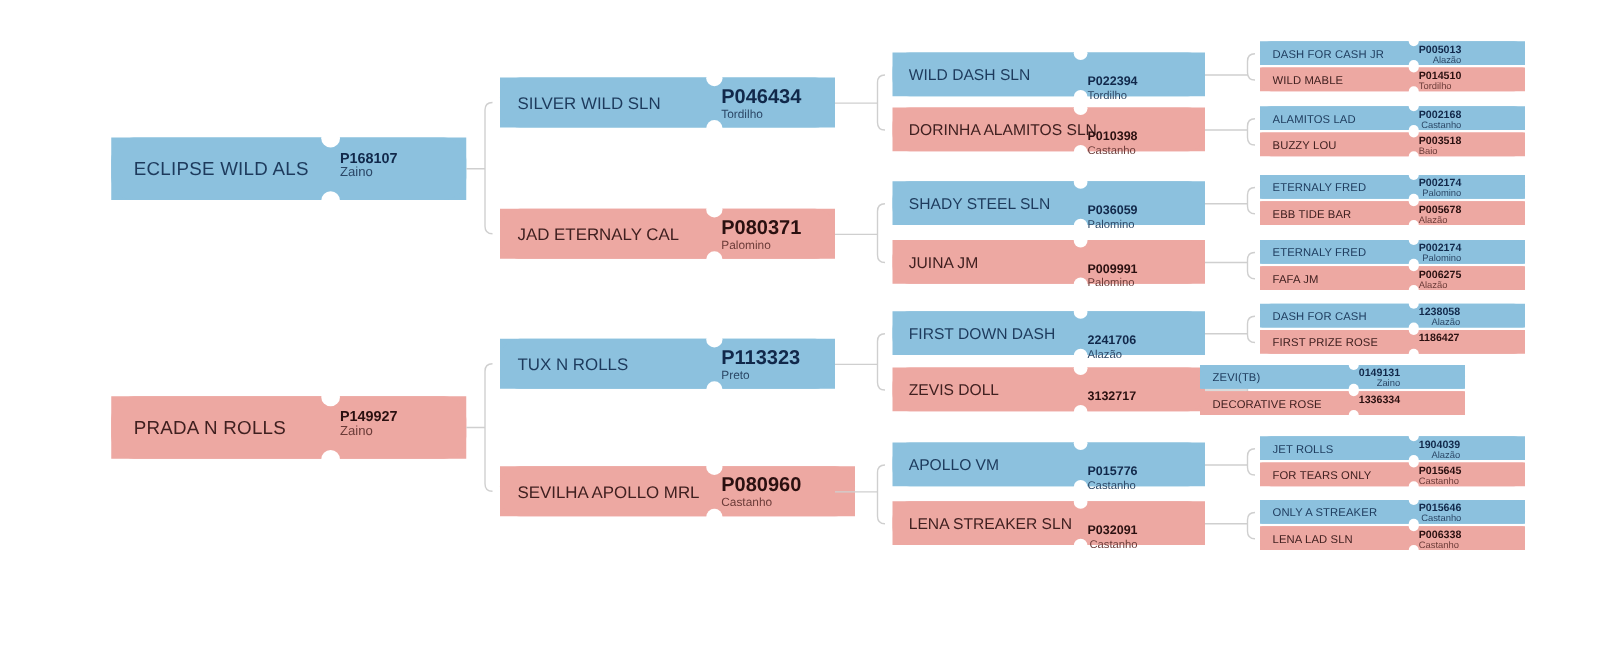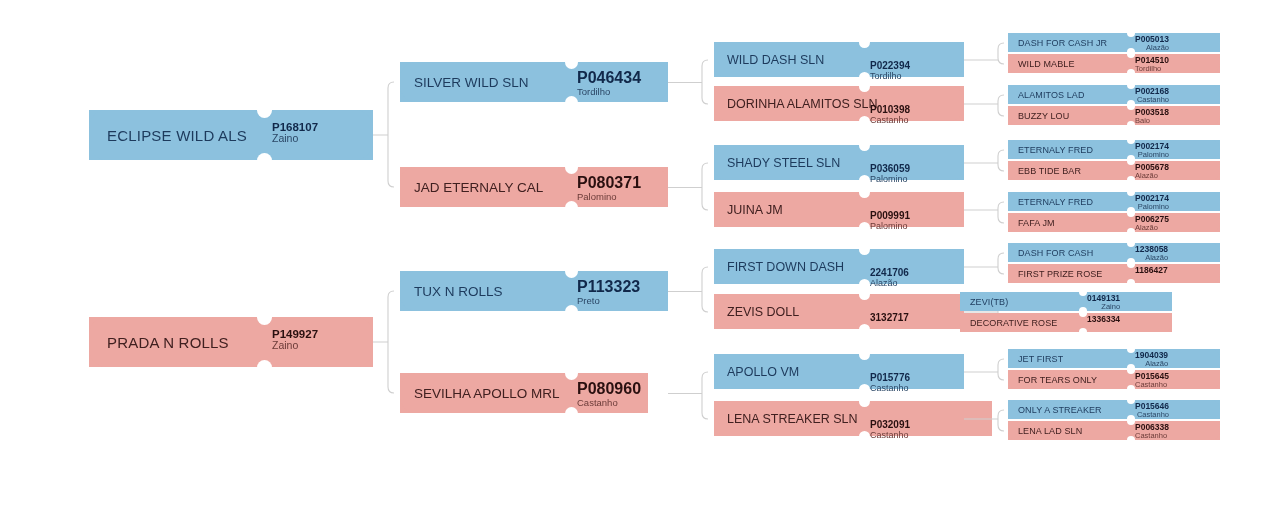--- a/index.html
+++ b/index.html
@@ -347,21 +347,21 @@
         </div>
       </div>
       <span class="notch t"></span>
       <span class="notch b"></span>
     </div>
     <div class="conn" style="left: 664px; top: 260.5px; width: 42px; height: 57px;">
       <svg width="42" height="57">
         <path d="M 4 30.5 L 38 30.5 M 38 12 Q 38 6 44 6 M 38 12 L 38 45 M 38 45 Q 38 51 44 51"></path>
       </svg>
     </div>
-    <div class="node g2 f" style="left: 400px; top: 373px; width: 248px; height: 40px; justify-content: flex-end;">
+    <div class="node g2 f" style="left: 400px; top: 373px; width: 284px; height: 40px; justify-content: flex-end;">
       <div class="body f">
         <span class="nm">SEVILHA APOLLO MRL</span>
         <div class="reg">
           <span class="rid">P080960</span>
           <span class="rcoat">Castanho</span>
         </div>
       </div>
       <span class="notch t"></span>
       <span class="notch b"></span>
     </div>
@@ -411,21 +411,21 @@
         </div>
       </div>
       <span class="notch t"></span>
       <span class="notch b"></span>
     </div>
     <div class="conn" style="left: 960px; top: 352.5px; width: 42px; height: 33px;">
       <svg width="42" height="33">
         <path d="M 4 19 L 38 19 M 38 12 Q 38 6 44 6 M 38 12 L 38 21 M 38 21 Q 38 27 44 27"></path>
       </svg>
     </div>
-    <div class="node g3 f" style="left: 714px; top: 401px; width: 278px; height: 35px;">
+    <div class="node g3 f" style="left: 714px; top: 401px; width: 250px; height: 35px; text-align: right;">
       <div class="body f">
         <span class="nm">LENA STREAKER SLN</span>
         <div class="reg">
           <span class="rid">P032091</span>
           <span class="rcoat">Castanho</span>
         </div>
       </div>
       <span class="notch t"></span>
       <span class="notch b"></span>
     </div>
@@ -478,21 +478,21 @@
             <span class="rcoat"></span>
           </div>
         </div>
         <span class="notch t"></span>
         <span class="notch b"></span>
       </div>
     </div>
     <div class="g4pair" style="left: 1008px; top: 349px;">
       <div class="g4 top m">
         <div class="body m">
-          <span class="nm">JET FIRST</span>
+          <span class="nm">JET ROLLS</span>
           <div class="reg">
             <span class="rid">1904039</span>
             <span class="rcoat">Alazão</span>
           </div>
         </div>
         <span class="notch t"></span>
         <span class="notch b"></span>
       </div>
       <div class="g4 bot f">
         <div class="body f">

